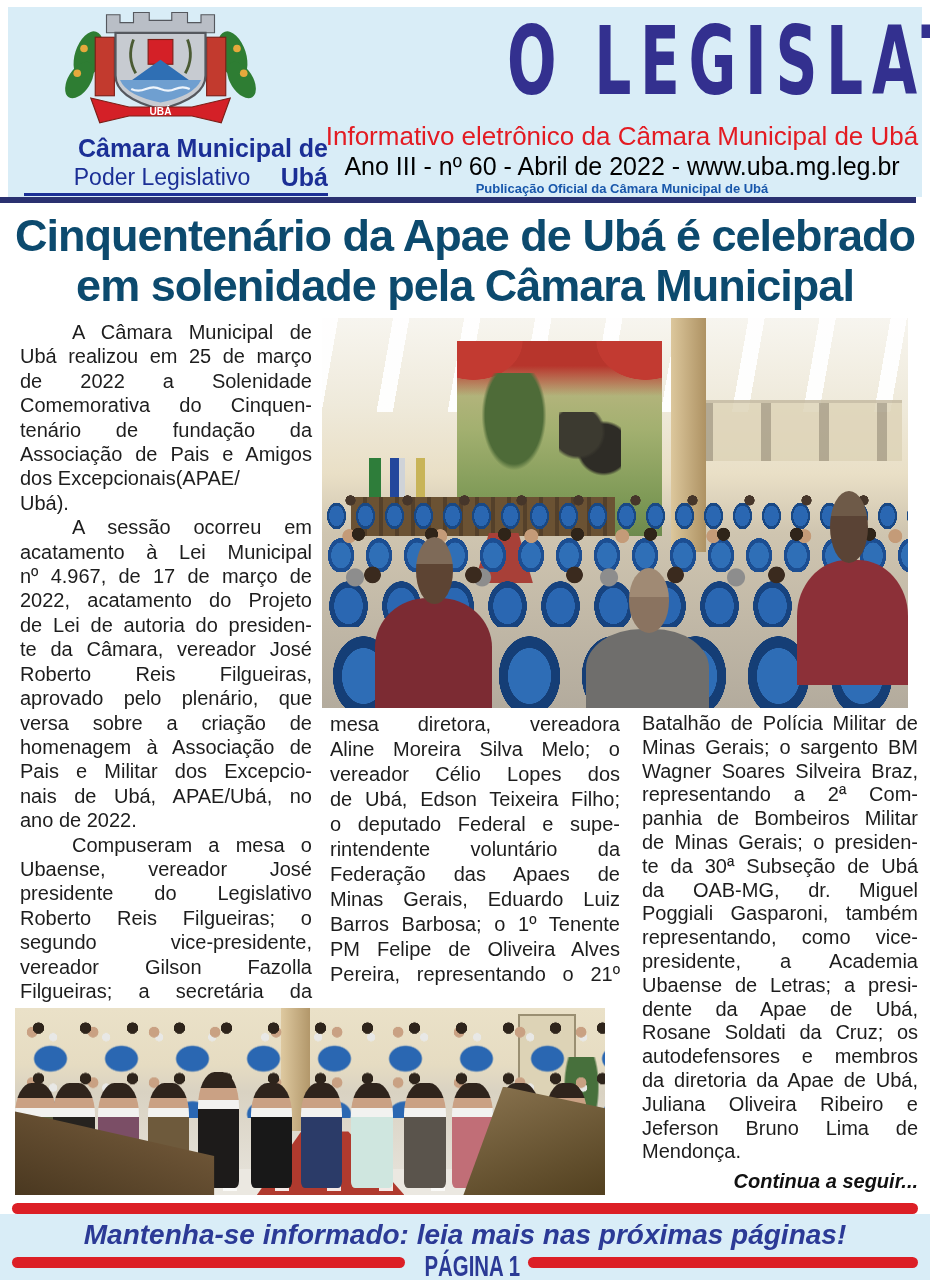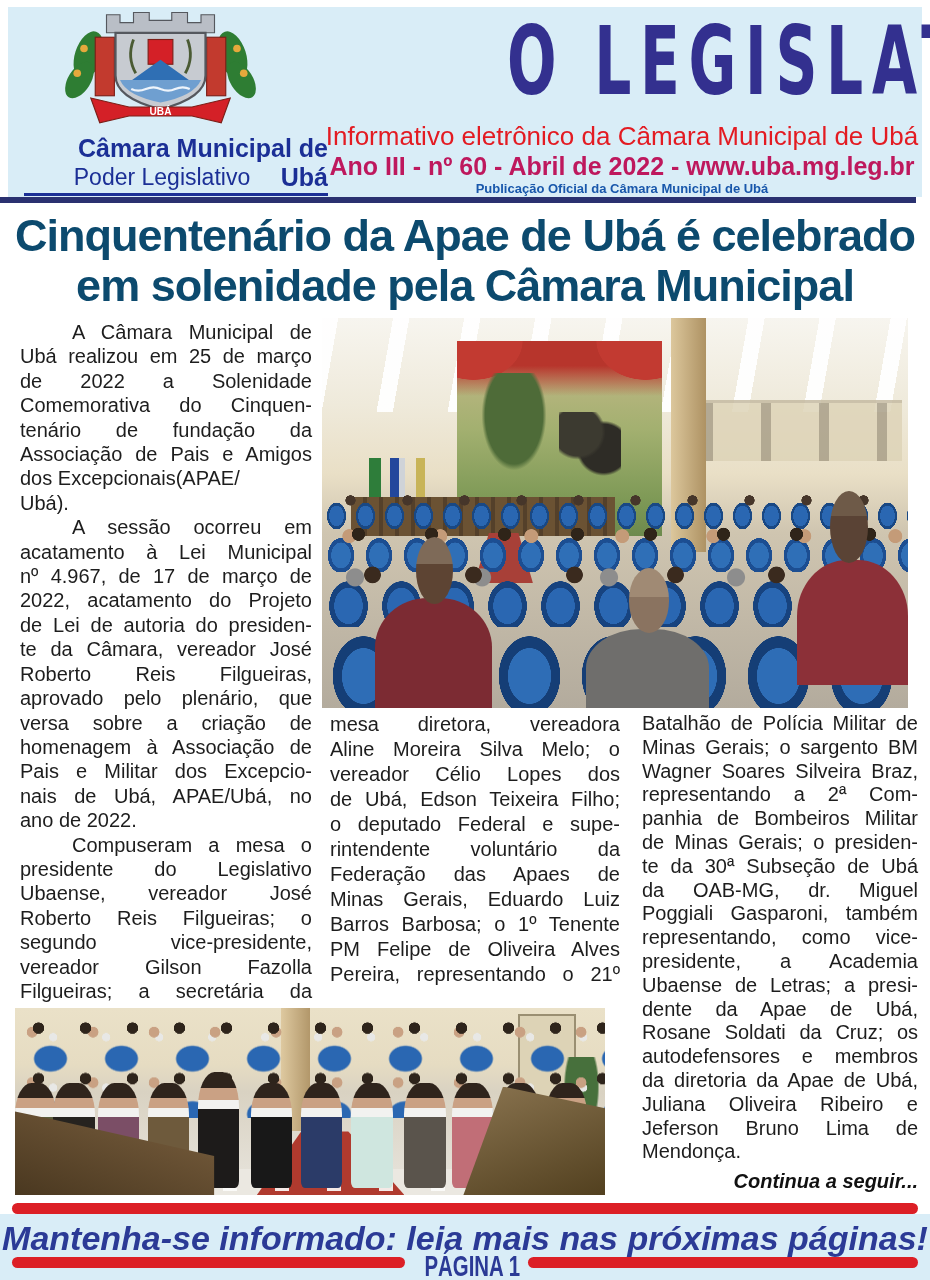--- a/index.html
+++ b/index.html
@@ -16,21 +16,21 @@
   .org-name span{display:inline-block;border-bottom:3px solid #1b2f96;padding-bottom:1px;}
   .org-sub{position:absolute;left:10px;top:164px;width:304px;text-align:center;
            font-size:23px;color:#1b2f96;}
   .nl-title{position:absolute;left:322px;top:12px;width:600px;text-align:center;white-space:nowrap;}
   .nl-title span{display:inline-block;font-family:"DejaVu Sans",sans-serif;font-weight:bold;
                  font-size:94px;line-height:100px;color:#33308f;letter-spacing:14px;
                  transform:scaleX(.62);}
   .nl-sub{position:absolute;left:322px;top:121px;width:600px;text-align:center;
           font-size:26px;font-weight:normal;color:#e31b22;}
   .nl-ed{position:absolute;left:322px;top:152px;width:600px;text-align:center;
-         font-size:25px;font-weight:bold;color:#be185d;}
+         font-size:25px;font-weight:normal;color:#000000;}
   .nl-of{position:absolute;left:322px;top:181px;width:600px;text-align:center;
          font-size:13px;font-weight:bold;color:#1857ab;}
 
   
   .headline{position:absolute;left:0;top:211px;width:930px;text-align:center;
             font-size:45px;line-height:50px;font-weight:bold;color:#0c4a6e;letter-spacing:-1px;}
 
   
   .col{position:absolute;font-size:20px;color:#1d1d1d;}
   #col1{left:20px;top:320px;width:292px;line-height:24.4px;}
@@ -127,21 +127,21 @@
     clip-path:polygon(0 14%,14% 22%,75% 60%,75% 100%,0 100%);}
   .pb-deskR{position:absolute;right:0;bottom:0;width:24%;height:58%;
     background:linear-gradient(160deg,#8a7450,#52401f);
     clip-path:polygon(28% 0,100% 20%,100% 100%,0 100%);}
 
   
   .bar{position:absolute;height:11px;border-radius:7px;background:#dc1f26;}
   #bar-top{left:12px;right:12px;top:1203px;}
   .footer-band{position:absolute;left:0;right:0;top:1214px;bottom:0;background:#d9edf7;}
   .footer-msg{position:absolute;left:0;right:0;top:1219px;text-align:center;
-              font-size:34px;font-weight:bold;font-style:italic;color:#2b3a96;}
+              font-size:28px;font-weight:bold;font-style:italic;color:#2b3a96;}
   #bar-left{left:12px;width:393px;top:1257px;}
   #bar-right{left:528px;right:12px;top:1257px;}
   .page-label{position:absolute;left:402px;width:126px;top:1249px;text-align:center;white-space:nowrap;}
   .page-label span{display:inline-block;font-size:30px;font-weight:bold;color:#2b3a96;transform:scaleX(.68);}
 </style>
 </head>
 <body>
 
 <div class="page">
 
@@ -210,22 +210,22 @@
       <div class="tl">de Lei de autoria do presiden-</div>
       <div class="tl">te da Câmara, vereador José</div>
       <div class="tl">Roberto Reis Filgueiras,</div>
       <div class="tl">aprovado pelo plenário, que</div>
       <div class="tl">versa sobre a criação de</div>
       <div class="tl">homenagem à Associação de</div>
       <div class="tl">Pais e Militar dos Excepcio-</div>
       <div class="tl">nais de Ubá, APAE/Ubá, no</div>
       <div class="tl nj">ano de 2022.</div>
       <div class="tl i">Compuseram a mesa o</div>
+      <div class="tl">Ubaense, vereador José</div>
       <div class="tl">presidente do Legislativo</div>
-      <div class="tl">Ubaense, vereador José</div>
       <div class="tl">Roberto Reis Filgueiras; o</div>
       <div class="tl">segundo vice-presidente,</div>
       <div class="tl">vereador Gilson Fazolla</div>
       <div class="tl">Filgueiras; a secretária da</div>
     </div>
   <div class="col" id="col2">
       <div class="tl">mesa diretora, vereadora</div>
       <div class="tl">Aline Moreira Silva Melo; o</div>
       <div class="tl">vereador Célio Lopes dos</div>
       <div class="tl">de Ubá, Edson Teixeira Filho;</div>

